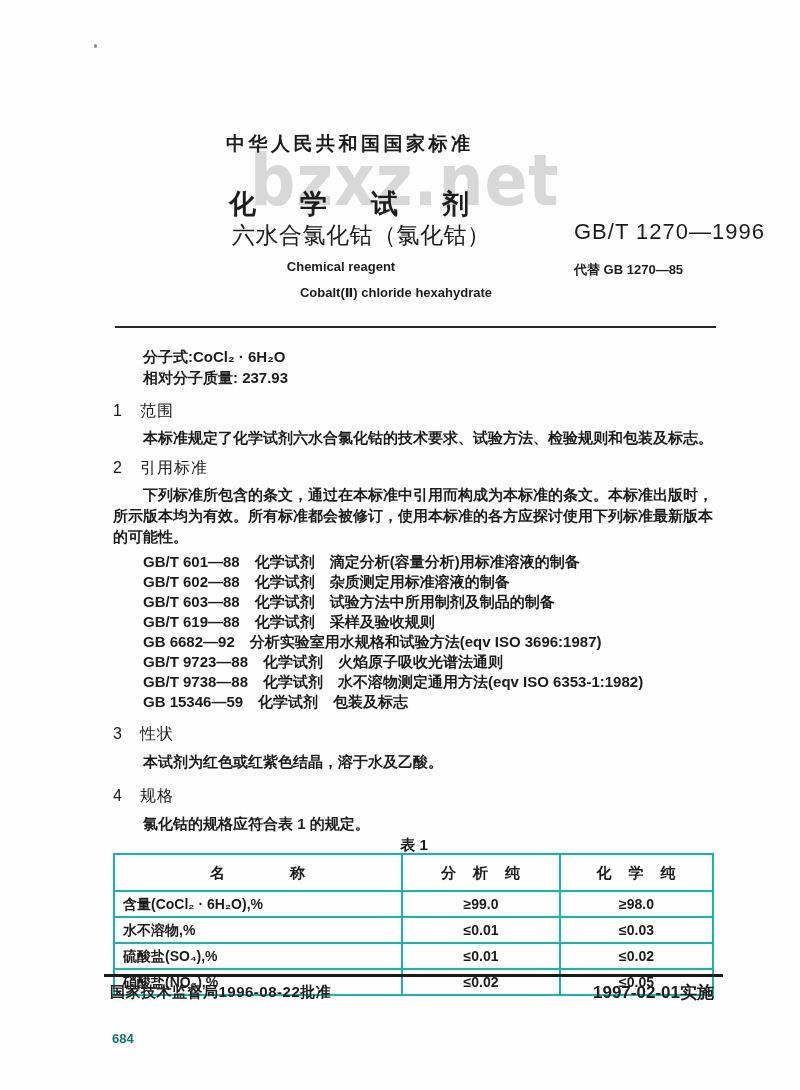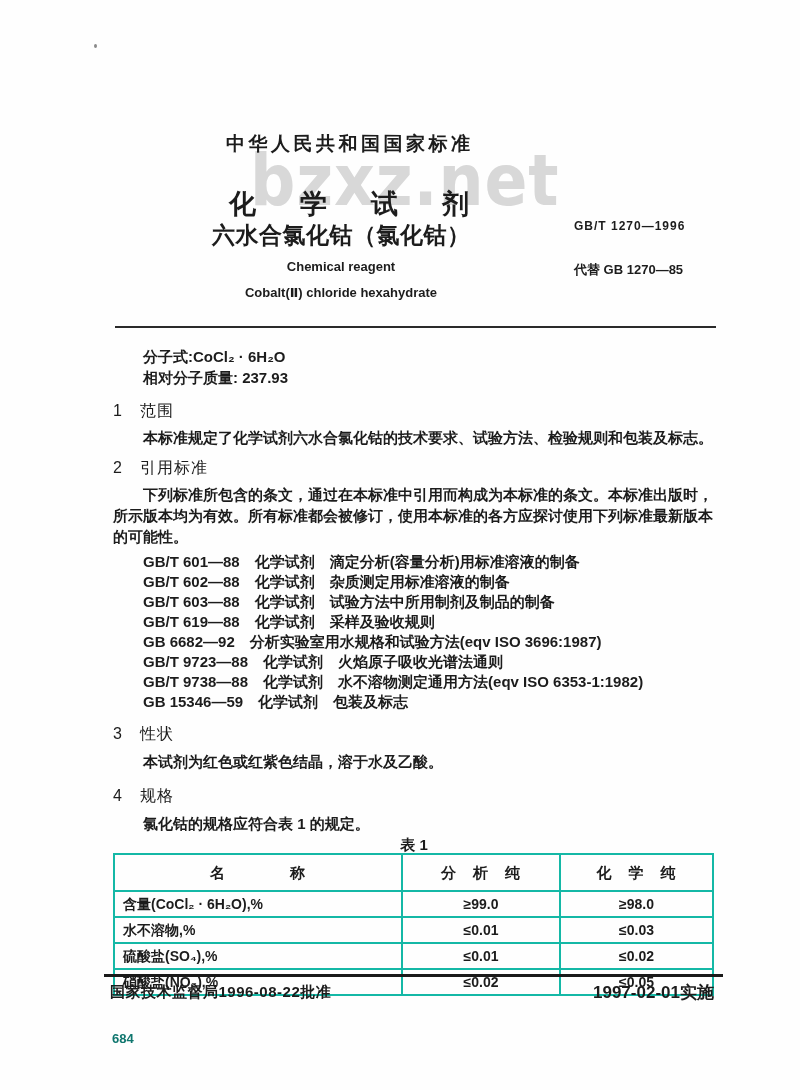--- a/index.html
+++ b/index.html
@@ -19,24 +19,24 @@
     left:250px; top:138px; z-index:1;
     font-size:72px; font-weight:bold; color:#d8d8d8;
     letter-spacing:1px; transform:scaleX(0.88); transform-origin:left top;
     white-space:nowrap; font-family:"DejaVu Sans",sans-serif;
   }
 
   
   .hdr { z-index:2; white-space:nowrap; }
   .national-label { left:226px; top:131px; font-size:19px; font-weight:bold; letter-spacing:3.5px; }
   .title-cn      { left:229px; top:186px; font-size:27px; font-weight:bold; letter-spacing:44px; }
-  .subtitle-cn   { left:212px; top:220px; font-size:23px; font-weight:bold; letter-spacing:0.5px; }
-  .standard-code { left:574px; top:219px; font-size:12px; font-weight:bold; letter-spacing:1px; }
+  .subtitle-cn   { left:232px; top:220px; font-size:23px; font-weight:normal; letter-spacing:0.5px; }
+  .standard-code { left:574px; top:219px; font-size:22px; font-weight:normal; letter-spacing:1px; }
   .en-block      { left:190px; top:257px; width:302px; text-align:center; font-size:13px; font-weight:bold; line-height:20px; }
-  .en-line2      { margin-top:6px; }
+  .en-line2      { margin-top:6px;text-align:right; }
   .supersedes    { left:574px; top:261px; font-size:13px; font-weight:bold; }
   .divider-top   { left:115px; top:326px; width:601px; height:2px; background:#2a2a2a; z-index:2; }
 
   
   .doc-body { left:113px; top:346px; width:602px; z-index:2; font-size:15px; line-height:21px; font-weight:bold; }
   .indent   { padding-left:30px; }
   .sec-heading { font-size:16px; line-height:22px; font-weight:normal; letter-spacing:1px; }
   .h1 { margin-top:12px; }
   .p1 { margin-top:5px; }
   .h2 { margin-top:9px; }

